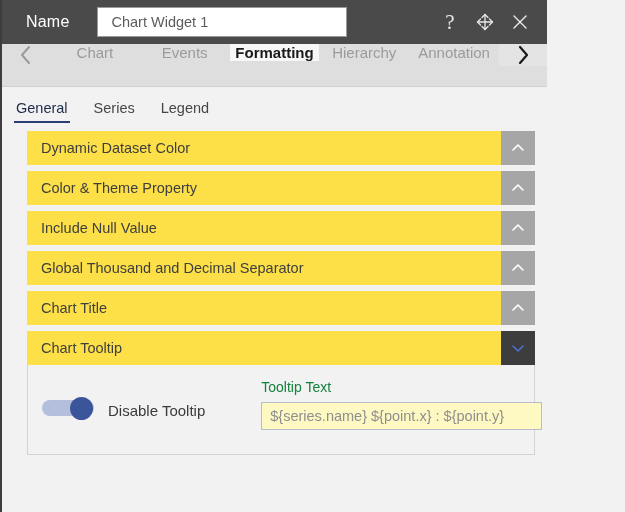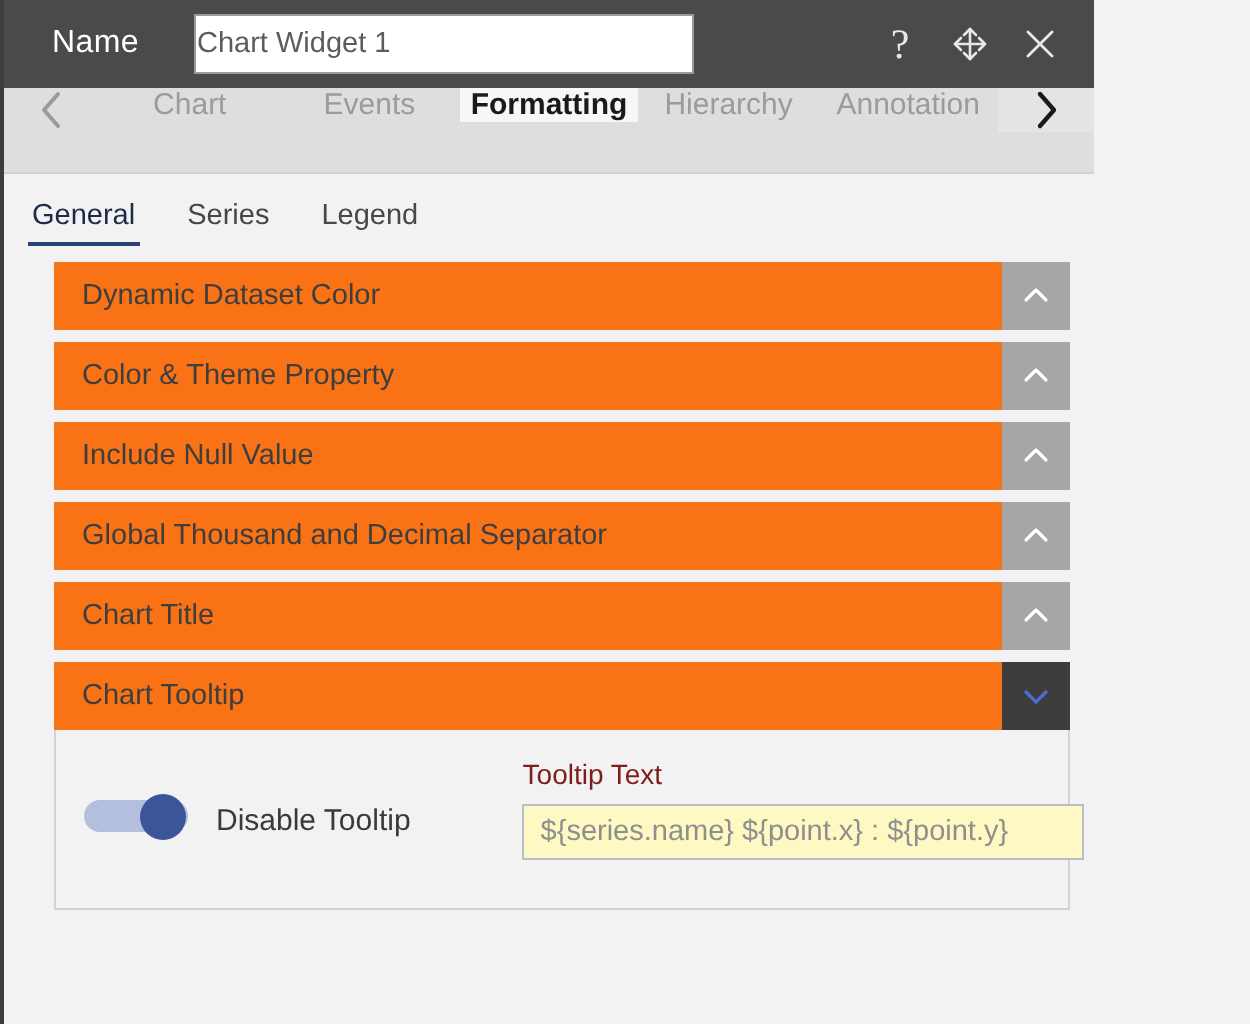--- a/index.html
+++ b/index.html
@@ -41,21 +41,21 @@
   }
   .name-input {
     margin-left: 28px;
     width: 250px;
     height: 30px;
     background: #ffffff;
     border: 1px solid #9a9a9a;
     box-sizing: border-box;
     display: flex;
     align-items: center;
-    padding: 0 0;
+    padding: 0 13px;
     font-size: 14.5px;
     color: #5c5c5c;
     white-space: nowrap;
     overflow: hidden;
   }
   .titlebar-actions {
     margin-left: auto;
     display: flex;
     align-items: center;
     gap: 13px;
@@ -150,21 +150,21 @@
 
   
   .acc-list {
     padding: 8px 12px 0 25px;
   }
   .acc-item {
     margin-bottom: 6px;
   }
   .acc-header {
     height: 34px;
-    background: #f97316;
+    background: #fde047;
     display: flex;
     align-items: stretch;
     cursor: pointer;
   }
   .acc-title {
     flex: 1 1 auto;
     display: flex;
     align-items: center;
     padding-left: 14px;
     font-size: 14.5px;
@@ -234,21 +234,21 @@
     font-size: 15px;
     color: #3a3a3a;
     white-space: nowrap;
   }
   .field-group {
     margin-left: 56px;
     flex: 0 0 auto;
   }
   .field-label {
     font-size: 14px;
-    color: #7f1d1d;
+    color: #15803d;
     margin-bottom: 7px;
     white-space: nowrap;
   }
   .text-input {
     width: 281px;
     height: 28px;
     background: #fef9c3;
     border: 1px solid #b9bdc9;
     box-sizing: border-box;
     display: flex;

